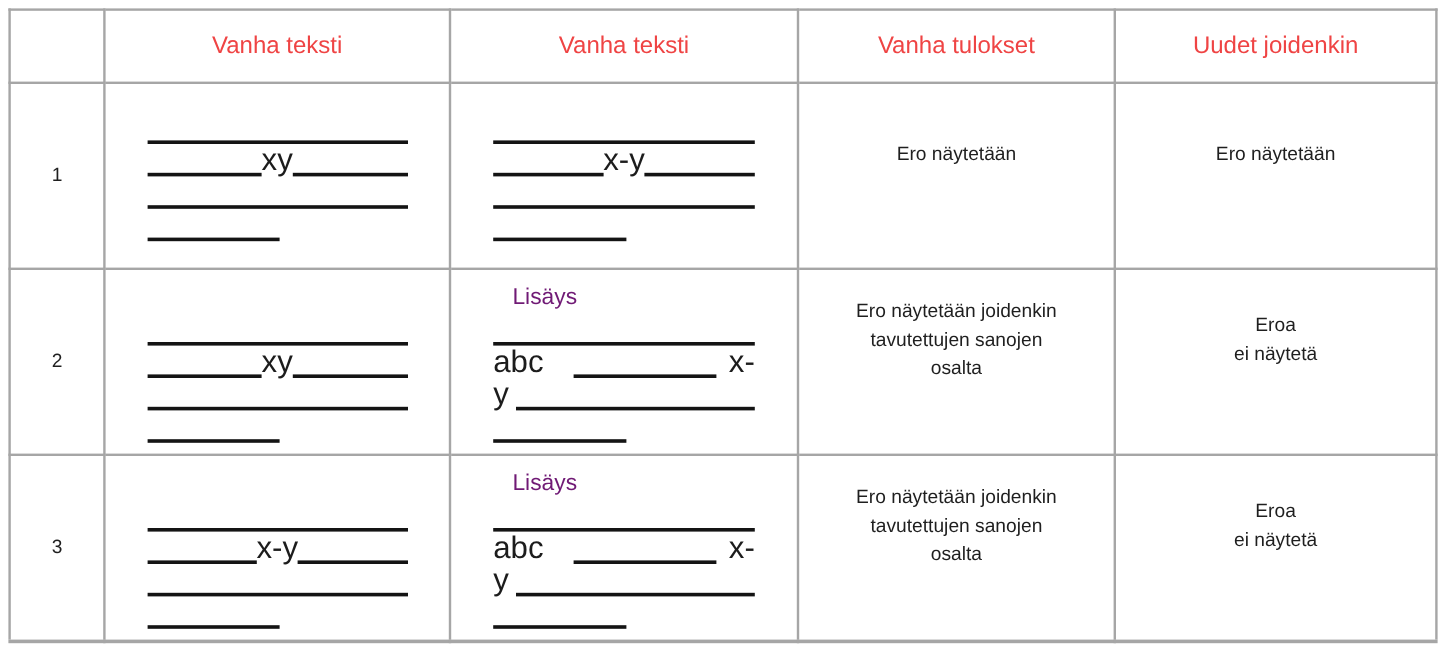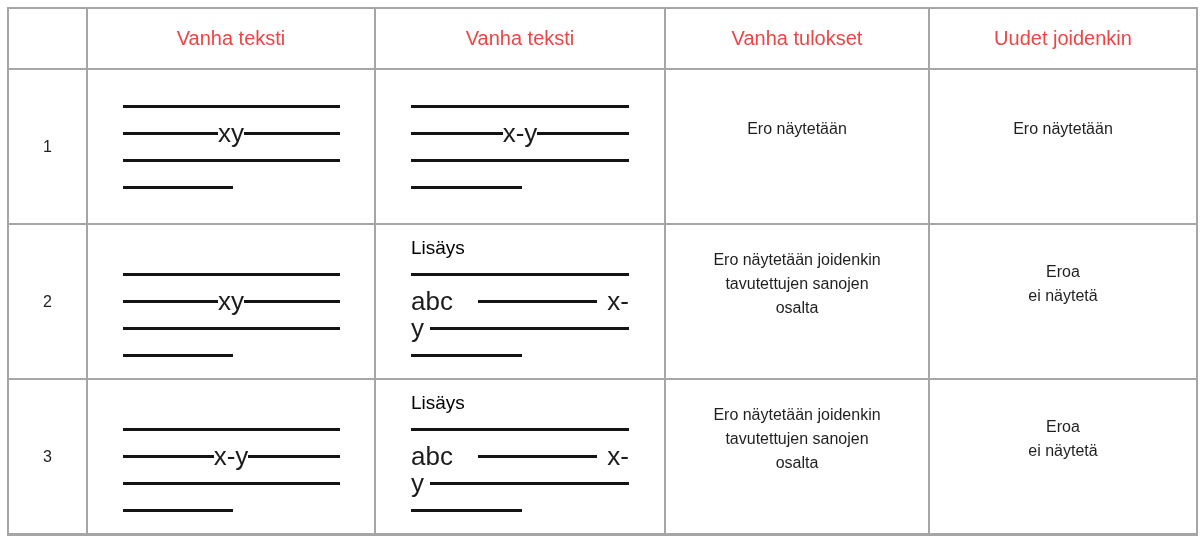--- a/index.html
+++ b/index.html
@@ -41,33 +41,34 @@
     text-align: center;
     font-size: 16px;
     line-height: 24px;
     white-space: pre-line;
     padding-bottom: 36px;
     color: #1f1f1f;
   }
   
   .diagram { width: 217px; margin: 0 auto; }
   .new-diagram { width: 218px; }
-  .drow { height: 27px; display: flex; align-items: center; }
+  .drow { height: 27px; display: flex; align-items: flex-end; }
   .seg { height: 3px; background: #141414; flex: 1 1 auto; }
   .drow.short-row .seg { flex: 0 0 51%; }
   .dlabel {
     font-size: 26px;
     line-height: 27px;
     color: #1c1c1c;
     white-space: nowrap;
   }
   .addition-label {
     font-size: 19px;
-    color: #000000;
+    color: #701a75;
     line-height: 27px;
+    margin-left: 16px;
   }
   .abc-label { margin-right: 25px; }
   .xh-label  { margin-left: 10px; }
   .y-label   { margin-right: 6px; }
 </style>
 </head>
 <body>
 
 <table class="cmp">
   <colgroup>

